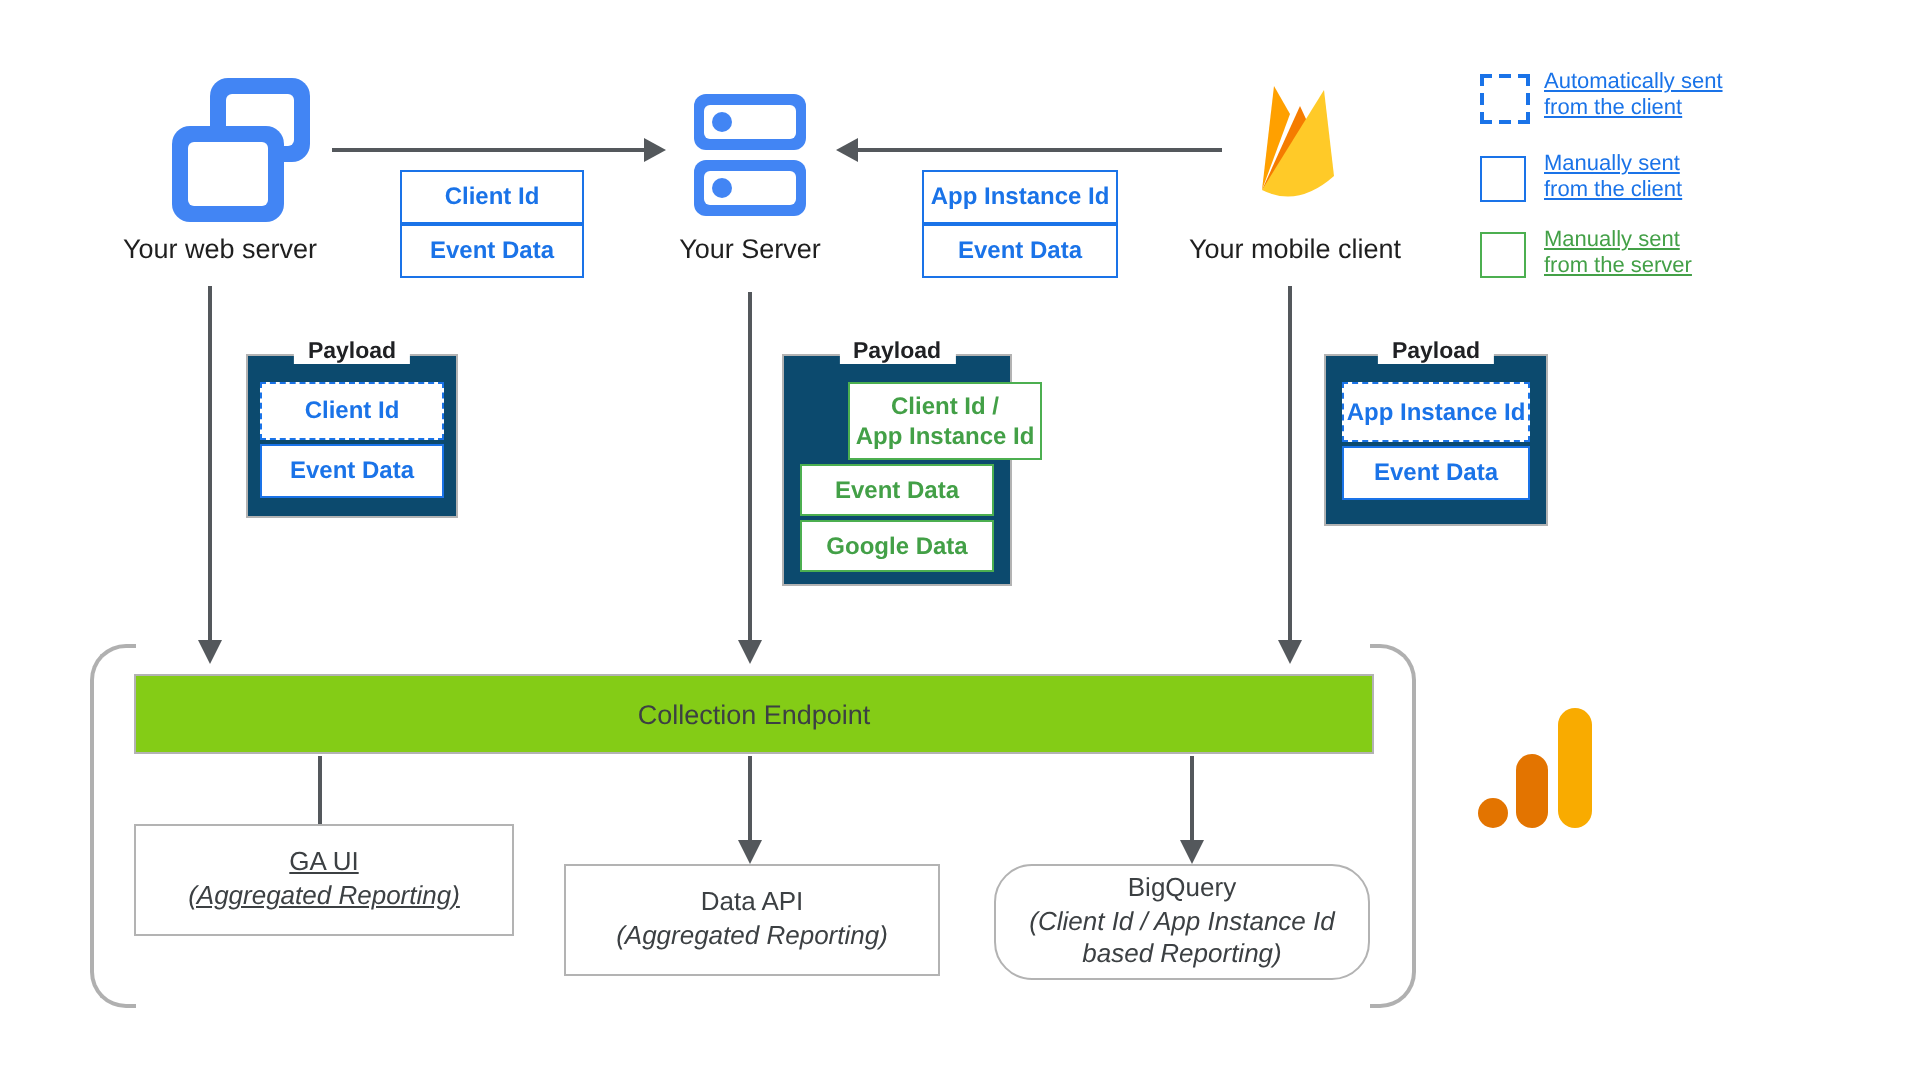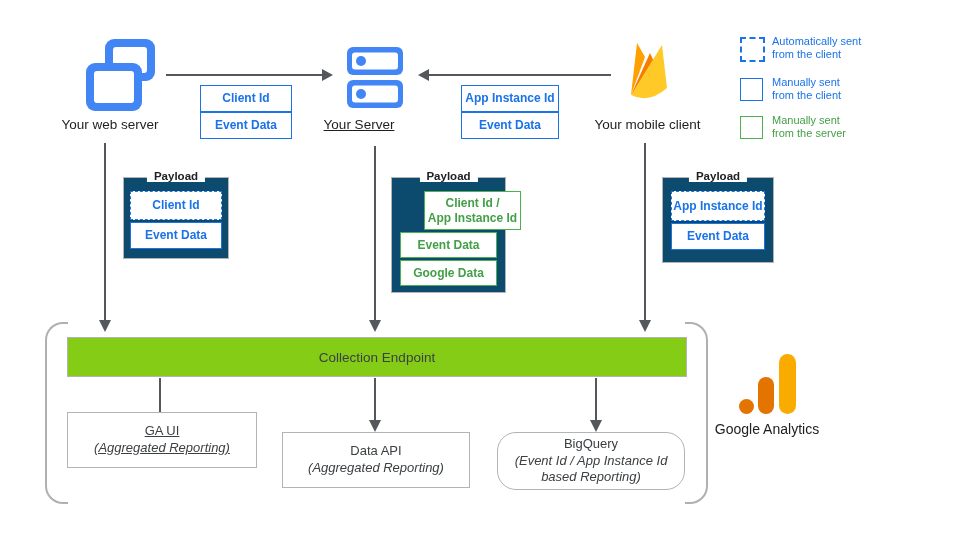--- a/index.html
+++ b/index.html
@@ -22,21 +22,21 @@
     font-size:12px;font-weight:bold;display:flex;align-items:center;justify-content:center;
     text-align:center;line-height:1.25;}
   .param-box.dashed{border-style:dashed;}
   .param-box.green{border-color:var(--green);color:#43a047;}
   
   .payload{position:absolute;border:1px solid var(--boxgray);background:#0c4a6e;}
   .payload-title{position:absolute;top:-8px;left:50%;transform:translateX(-50%);background:#fff;
     padding:0 7px;font-size:11.5px;font-weight:bold;color:var(--ink);white-space:nowrap;}
   
   .legend-swatch{position:absolute;width:21px;height:21px;background:#fff;}
-  .legend-text{position:absolute;font-size:11px;line-height:1.22;color:var(--blue);}
+  .legend-text{position:absolute;font-size:11px;line-height:1.22;color:var(--blue);text-decoration:underline;}
   .legend-text.green{color:#43a047;}
   
   .bracket{position:absolute;width:21px;height:178px;}
   .bracket.left{border:2px solid #b0b0b0;border-right:none;border-radius:18px 0 0 18px;}
   .bracket.right{border:2px solid #b0b0b0;border-left:none;border-radius:0 18px 18px 0;}
   .endpoint{position:absolute;border:1px solid var(--boxgray);background:#84cc16;display:flex;
     align-items:center;justify-content:center;font-size:13.5px;color:#3c4043;}
   .outbox{position:absolute;border:1px solid var(--boxgray);background:#fff;display:flex;
     flex-direction:column;align-items:center;justify-content:center;text-align:center;
     color:#3c4043;font-size:13px;line-height:1.3;padding:2px 6px;box-sizing:border-box;}
@@ -61,21 +61,21 @@
   <div class="abs" style="left:347px;top:47px;width:56px;height:62px;">
     <svg width="56" height="62" viewBox="0 0 56 62">
       <rect x="0" y="0" width="56" height="28" rx="6" fill="#4285f4"></rect>
       <rect x="5" y="5.5" width="46" height="17" rx="3" fill="#ffffff"></rect>
       <circle cx="14" cy="14" r="5" fill="#4285f4"></circle>
       <rect x="0" y="33" width="56" height="28" rx="6" fill="#4285f4"></rect>
       <rect x="5" y="38.5" width="46" height="17" rx="3" fill="#ffffff"></rect>
       <circle cx="14" cy="47" r="5" fill="#4285f4"></circle>
     </svg>
   </div>
-  <div class="node-label" style="left:299px;top:117px;width:120px;text-decoration:underline;">Your Server</div>
+  <div class="node-label" style="left:315px;top:117px;width:120px;">Your Server</div>
 
   <div class="abs" style="left:618px;top:36px;width:56px;height:70px;">
     <svg width="56" height="70" viewBox="0 0 56 66">
       <path d="M13 57 L19 5 L27 19 Z" fill="#ffa000"></path>
       <path d="M13 57 L32 15 L38 28 Z" fill="#f57c00"></path>
       <path d="M13 57 L44 7 L49 50 Q31 66 13 57 Z" fill="#ffca28"></path>
     </svg>
   </div>
   <div class="node-label" style="left:575px;top:117px;width:145px;">Your mobile client</div>
 
@@ -167,27 +167,26 @@
   <div class="outbox" style="left:67px;top:412px;width:190px;height:56px;text-decoration:underline;">
     <div>GA UI</div>
     <div class="sub">(Aggregated Reporting)</div>
   </div>
   <div class="outbox" style="left:282px;top:432px;width:188px;height:56px;">
     <div>Data API</div>
     <div class="sub">(Aggregated Reporting)</div>
   </div>
   <div class="outbox" style="left:497px;top:432px;width:188px;height:58px;border-radius:19px;">
     <div>BigQuery</div>
-    <div class="sub">(Event Id / App Instance Id based Reporting)</div>
+    <div class="sub">(Client Id / App Instance Id based Reporting)</div>
   </div>
 
   <div class="abs" style="left:738px;top:353px;width:58px;height:62px;">
     <svg width="58" height="62" viewBox="0 0 58 62">
       <circle cx="8.5" cy="53.5" r="7.5" fill="#e37400"></circle>
       <rect x="20" y="24" width="16" height="37" rx="8" fill="#e37400"></rect>
       <rect x="41" y="1" width="17" height="60" rx="8.5" fill="#f9ab00"></rect>
     </svg>
   </div>
   <div class="caption" style="left:692px;top:421px;width:150px;">
-    <div>Google Analytics</div>
   </div>
 
 </div>
 
 </body></html>

